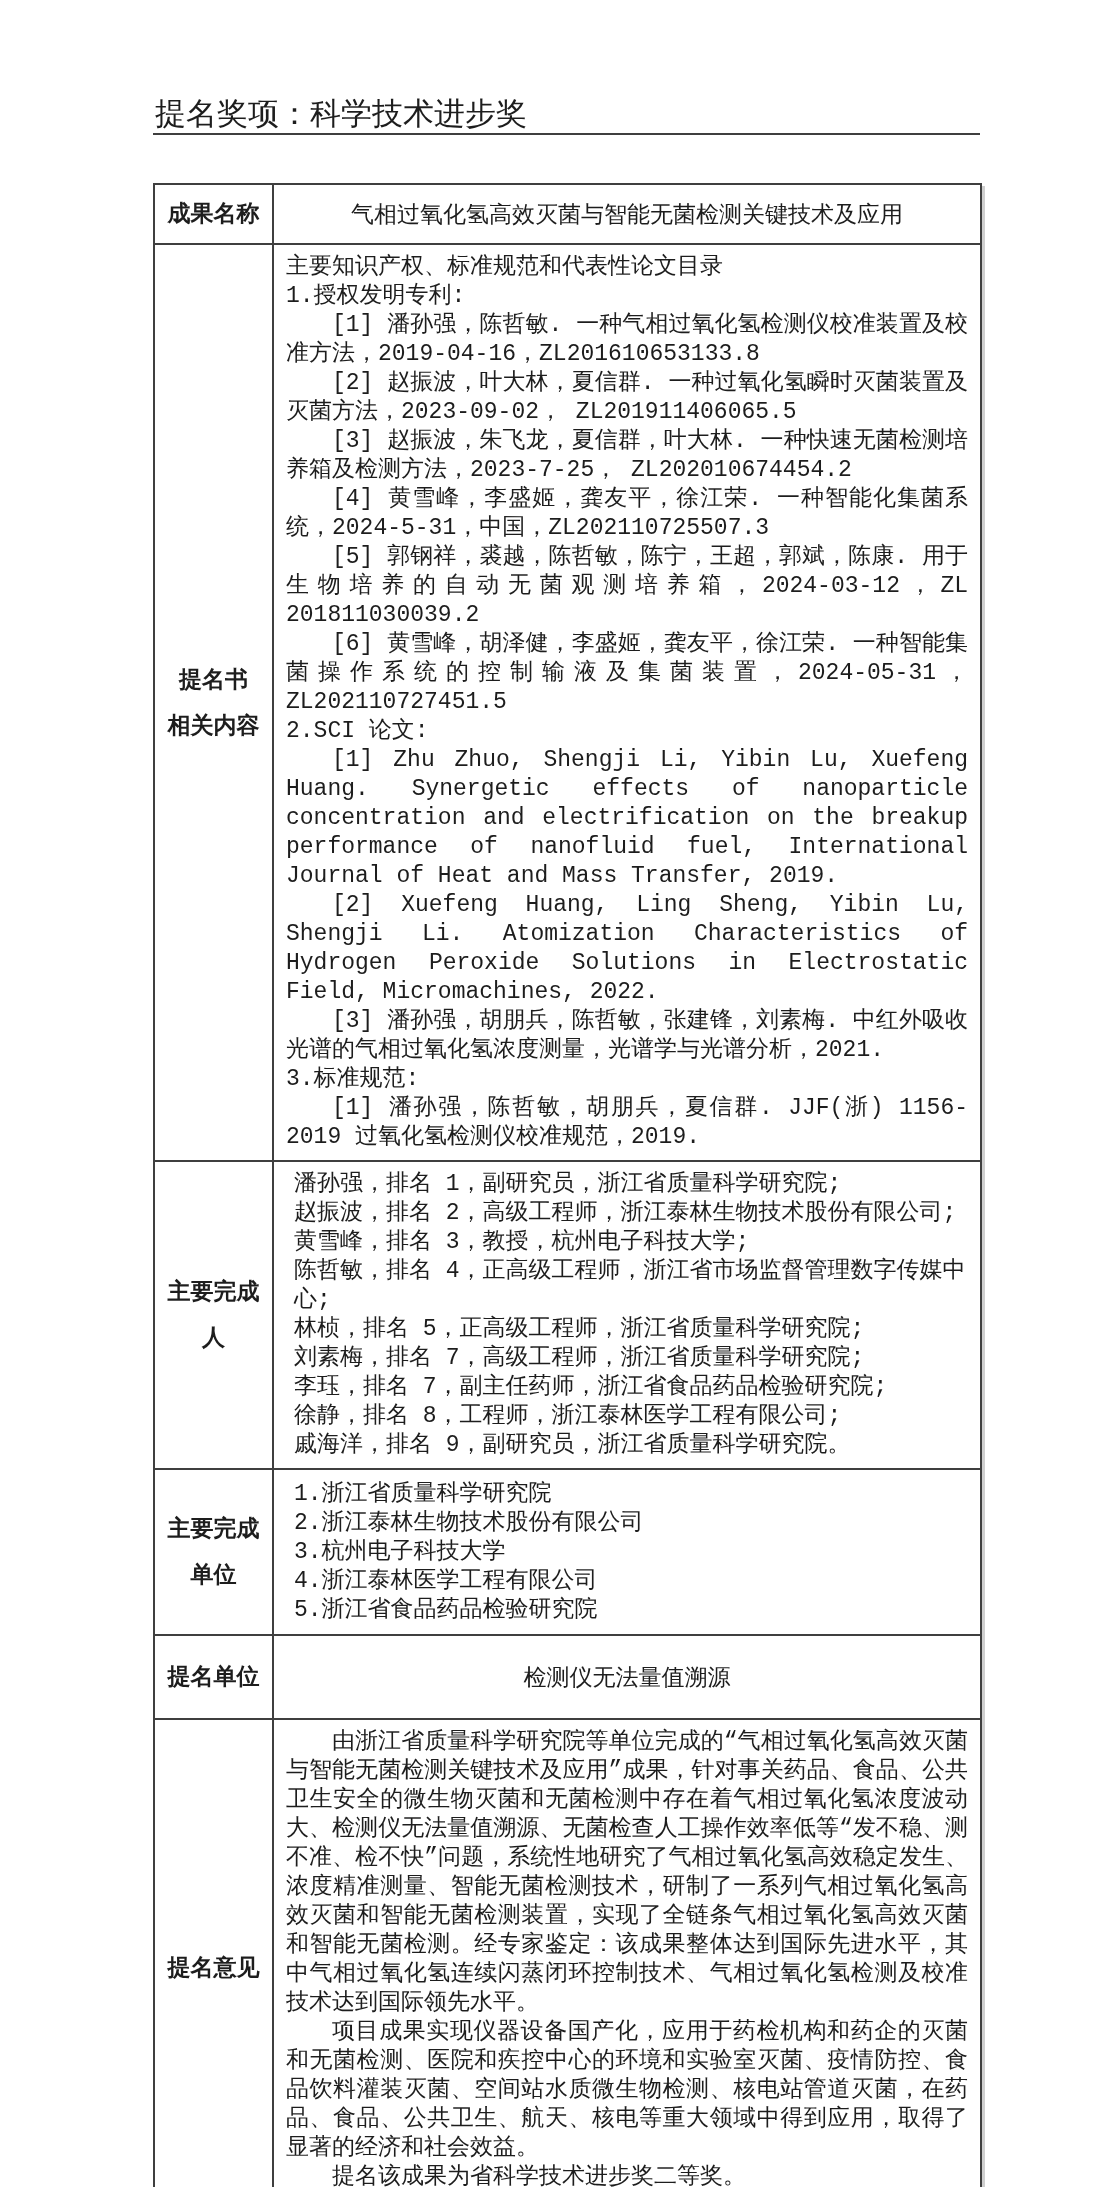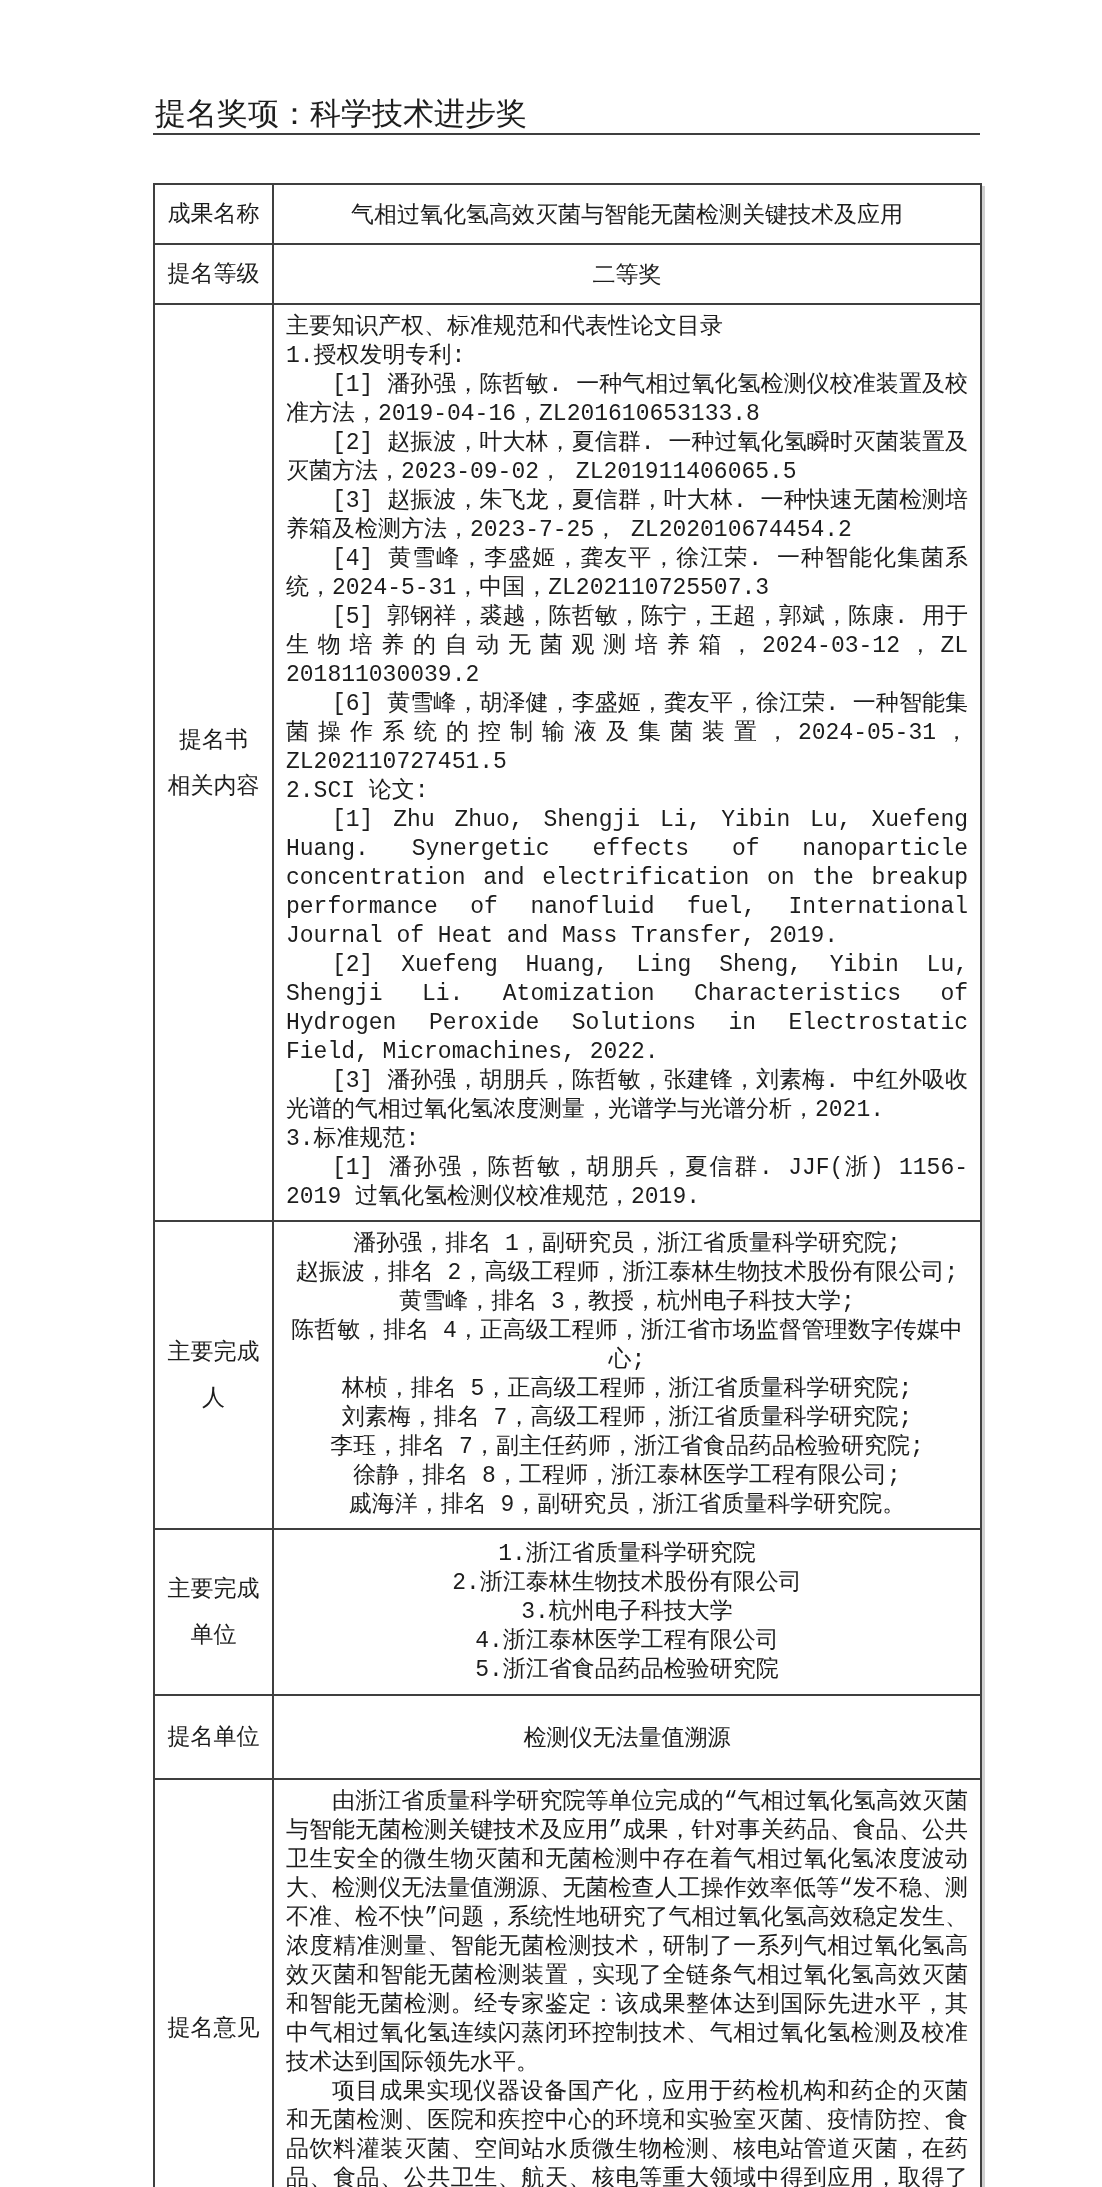--- a/index.html
+++ b/index.html
@@ -20,30 +20,30 @@
   table.info-table{
     border-collapse:collapse;width:827px;table-layout:fixed;
     box-shadow:3px 3px 0 #cfcfcf;
   }
   .info-table col.c-label{width:119px;}
   .info-table col.c-content{width:708px;}
   .info-table th,.info-table td{
     border:2px solid #3f3f3f;vertical-align:middle;
   }
   th.label-cell{
-    font-weight:normal;font-size:23px;text-align:center;padding:6px 4px;
+    font-weight:bold;font-size:23px;text-align:center;padding:6px 4px;
   }
   th.label-cell .label-line{line-height:46px;}
   td.content-cell{font-size:23px;padding:8px 12px;}
   td.center-text{text-align:center;margin-top:48px;}
   td.top-align{vertical-align:top;}
   .content-cell p{margin:0;line-height:29px;font-family:Liberation Mono, monospace;}
   .content-cell p.para{text-align:justify;}
   .content-cell p.indent{text-indent:2em;}
-  .content-cell p.plain-line{text-align:center;}
+  .content-cell p.plain-line{text-align:left;margin-left:8px;}
   tr.r-result{height:56px;}
   tr.r-level{height:56px;}
   tr.r-book{height:750px;}
   tr.r-persons{height:258px;}
   tr.r-units{height:166px;}
   tr.r-nominator{height:84px;}
   tr.r-opinion{height:498px;}
 </style>
 </head>
 <body>
@@ -60,26 +60,20 @@
       </colgroup>
 
     <tbody>
         <tr class="r-result">
       <th class="label-cell">
             <div class="label-line">成果名称</div>
           </th>
       <td class="content-cell center-text">气相过氧化氢高效灭菌与智能无菌检测关键技术及应用</td>
     </tr>
 
-    <tr class="r-level">
-      <th class="label-cell">
-            <div class="label-line">提名等级</div>
-          </th>
-      <td class="content-cell center-text">二等奖</td>
-    </tr>
 
     <tr class="r-book">
       <th class="label-cell">
 
       <div class="label-line">提名书</div>
             <div class="label-line">相关内容</div>
           </th>
       <td class="content-cell top-align">
 
       <p class="para">主要知识产权、标准规范和代表性论文目录</p>

